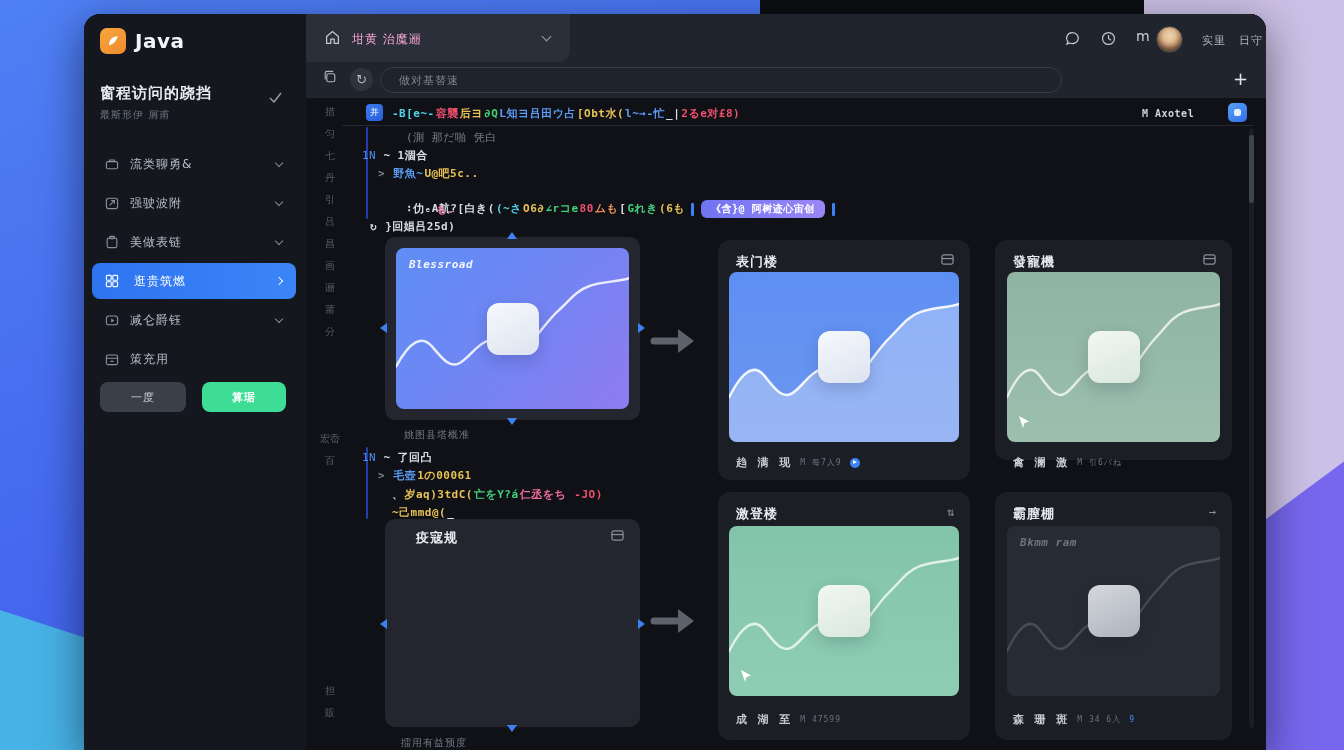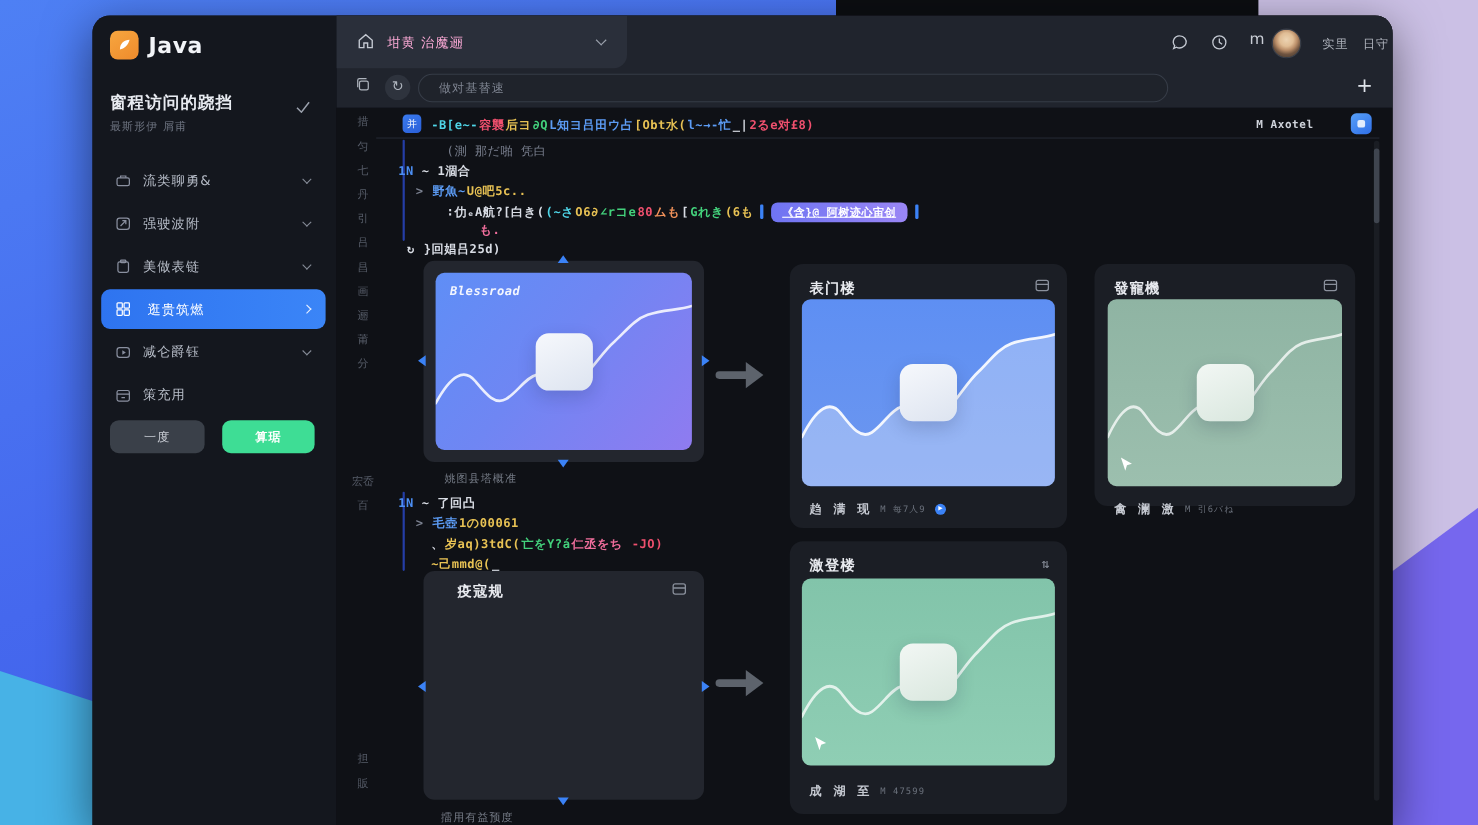--- a/index.html
+++ b/index.html
@@ -82,23 +82,23 @@
   .ln-ic { position:absolute; left:60px; top:6px; width:17px; height:17px; border-radius:4px;
     background:linear-gradient(145deg,#3a7bef,#2a5fd8); color:#fff; font-size:9px;
     display:flex; align-items:center; justify-content:center; }
   .right-label { position:absolute; left:836px; top:10px; font-size:10px; font-weight:bold; color:#cfd3db; letter-spacing:.5px; }
   .mini-blue-btn { position:absolute; left:922px; top:5px; width:19px; height:19px; border-radius:5px;
     background:linear-gradient(145deg,#58a0f8,#2f6fe8); }
   .mini-blue-btn::after { content:""; position:absolute; left:6px; top:6px; width:7px; height:7px;
     border-radius:2px; background:rgba(255,255,255,.85); }
   .divider { position:absolute; left:36px; right:12px; top:27px; height:1px; background:#242933; }
   .vline { position:absolute; left:60px; width:2px; background:#2c4ed8; opacity:.75; border-radius:1px; }
-  .badge-blue { color:#4c8ef2; font-weight:bold;text-align:right; }
+  .badge-blue { color:#4c8ef2; font-weight:normal;text-align:right; }
   .code-badge { display:inline-block; background:linear-gradient(90deg,#6f74f2,#9a86f5);
-    color:#fff; border-radius:6px; padding:2px 10px; font-size:10px; margin:0 2px;text-decoration:underline; }
+    color:#fff; border-radius:6px; padding:2px 10px; font-size:10px; margin:16px 2px; }
   .cursor-bar { display:inline-block; width:3px; height:13px; background:#3b82f6; border-radius:1px;
     vertical-align:middle; margin:0 5px; }
   .caption { position:absolute; font-size:10px; color:#747a85; letter-spacing:1px; font-family:"DejaVu Sans",sans-serif; }
 
   
   .node { position:absolute; background:#23262e; border-radius:10px; }
   .panel { position:absolute; border-radius:8px; overflow:hidden;font-style:italic; }
   .p-node { background:linear-gradient(130deg,#5f8ef6 0%,#6f86f3 45%,#8f7bf0 100%); }
   .p-blue { background:linear-gradient(180deg,#5e8ff3,#6d97ef); }
   .p-green1 { background:linear-gradient(180deg,#8fb4a3,#9cbfae); }
@@ -422,20 +422,36 @@
                   <path d="M2 1 L12 6.5 L7.5 8 L6 13 Z" fill="#fff"></path>
                 </svg>
             </div>
           </div>
           <div class="card-footer" style="top:220px;">
             <span class="cf-main">成 湖 至</span>
             <span class="cf-small">M 47599</span>
           </div>
         </div>
 
+        <div class="card" style="left:689px; top:394px; width:237px; height:248px;">
+          <div class="card-title">霸膣棚</div>
+          <div class="corner-ic">→</div>
+          <div class="panel p-dark" style="left:12px; top:34px; width:213px; height:170px;">
+            <div class="wave"><svg viewBox="0 0 232 160" preserveAspectRatio="none" width="100%" height="100%">
+                  <path d="M0 118 C14 92 26 86 36 98 C46 110 54 120 64 114 C74 108 82 94 92 92 C104 90 112 104 124 100 C138 95 148 74 162 62 C172 53 180 42 192 38 C206 33 220 34 232 30" fill="none" stroke="rgba(255,255,255,.16)" stroke-width="2.4" stroke-linecap="round"></path>
+                </svg></div>
+            <div class="panel-label dim">Bkmm ram</div>
+            <div class="sq d"></div>
+          </div>
+          <div class="card-footer" style="top:220px;">
+            <span class="cf-main">森 珊 斑</span>
+            <span class="cf-small">M 34 6入</span>
+            <span class="cf-small cf-blue">9</span>
+          </div>
+        </div>
 
         <div class="scroll-track">
           <div class="scroll-thumb"></div>
         </div>
       </div>
     </div>
   </div>
 </div>
 
 </body></html>

